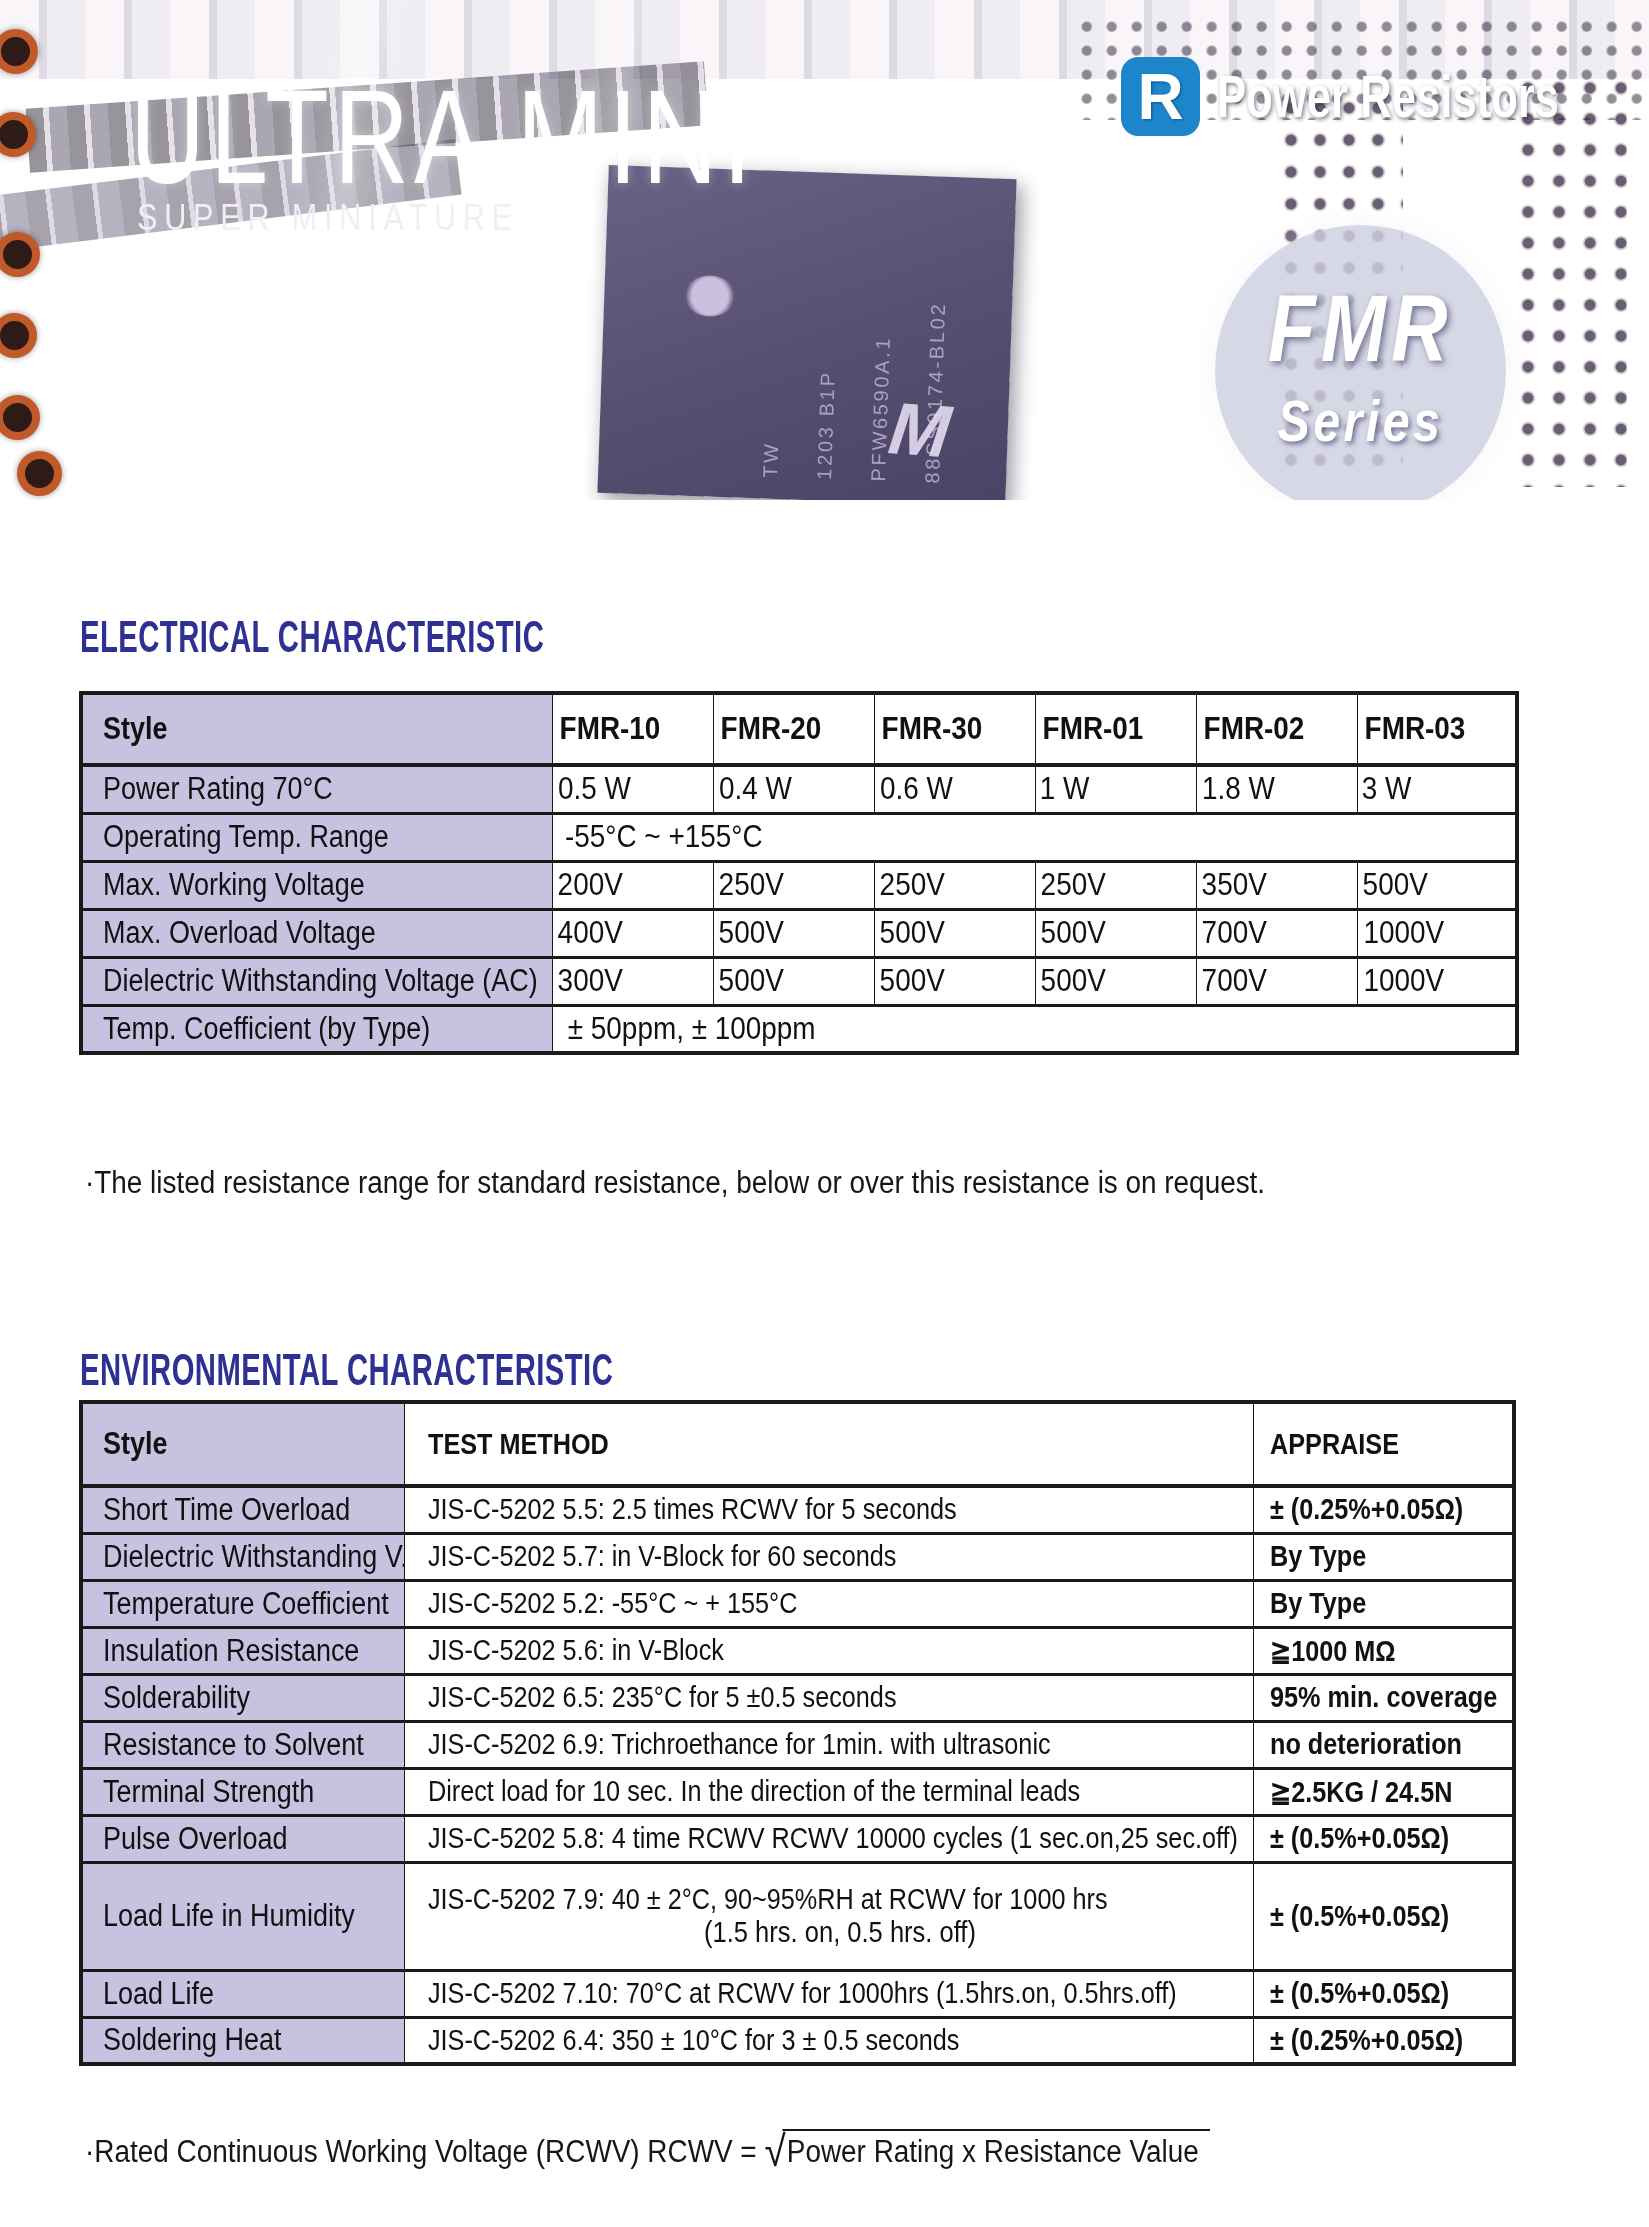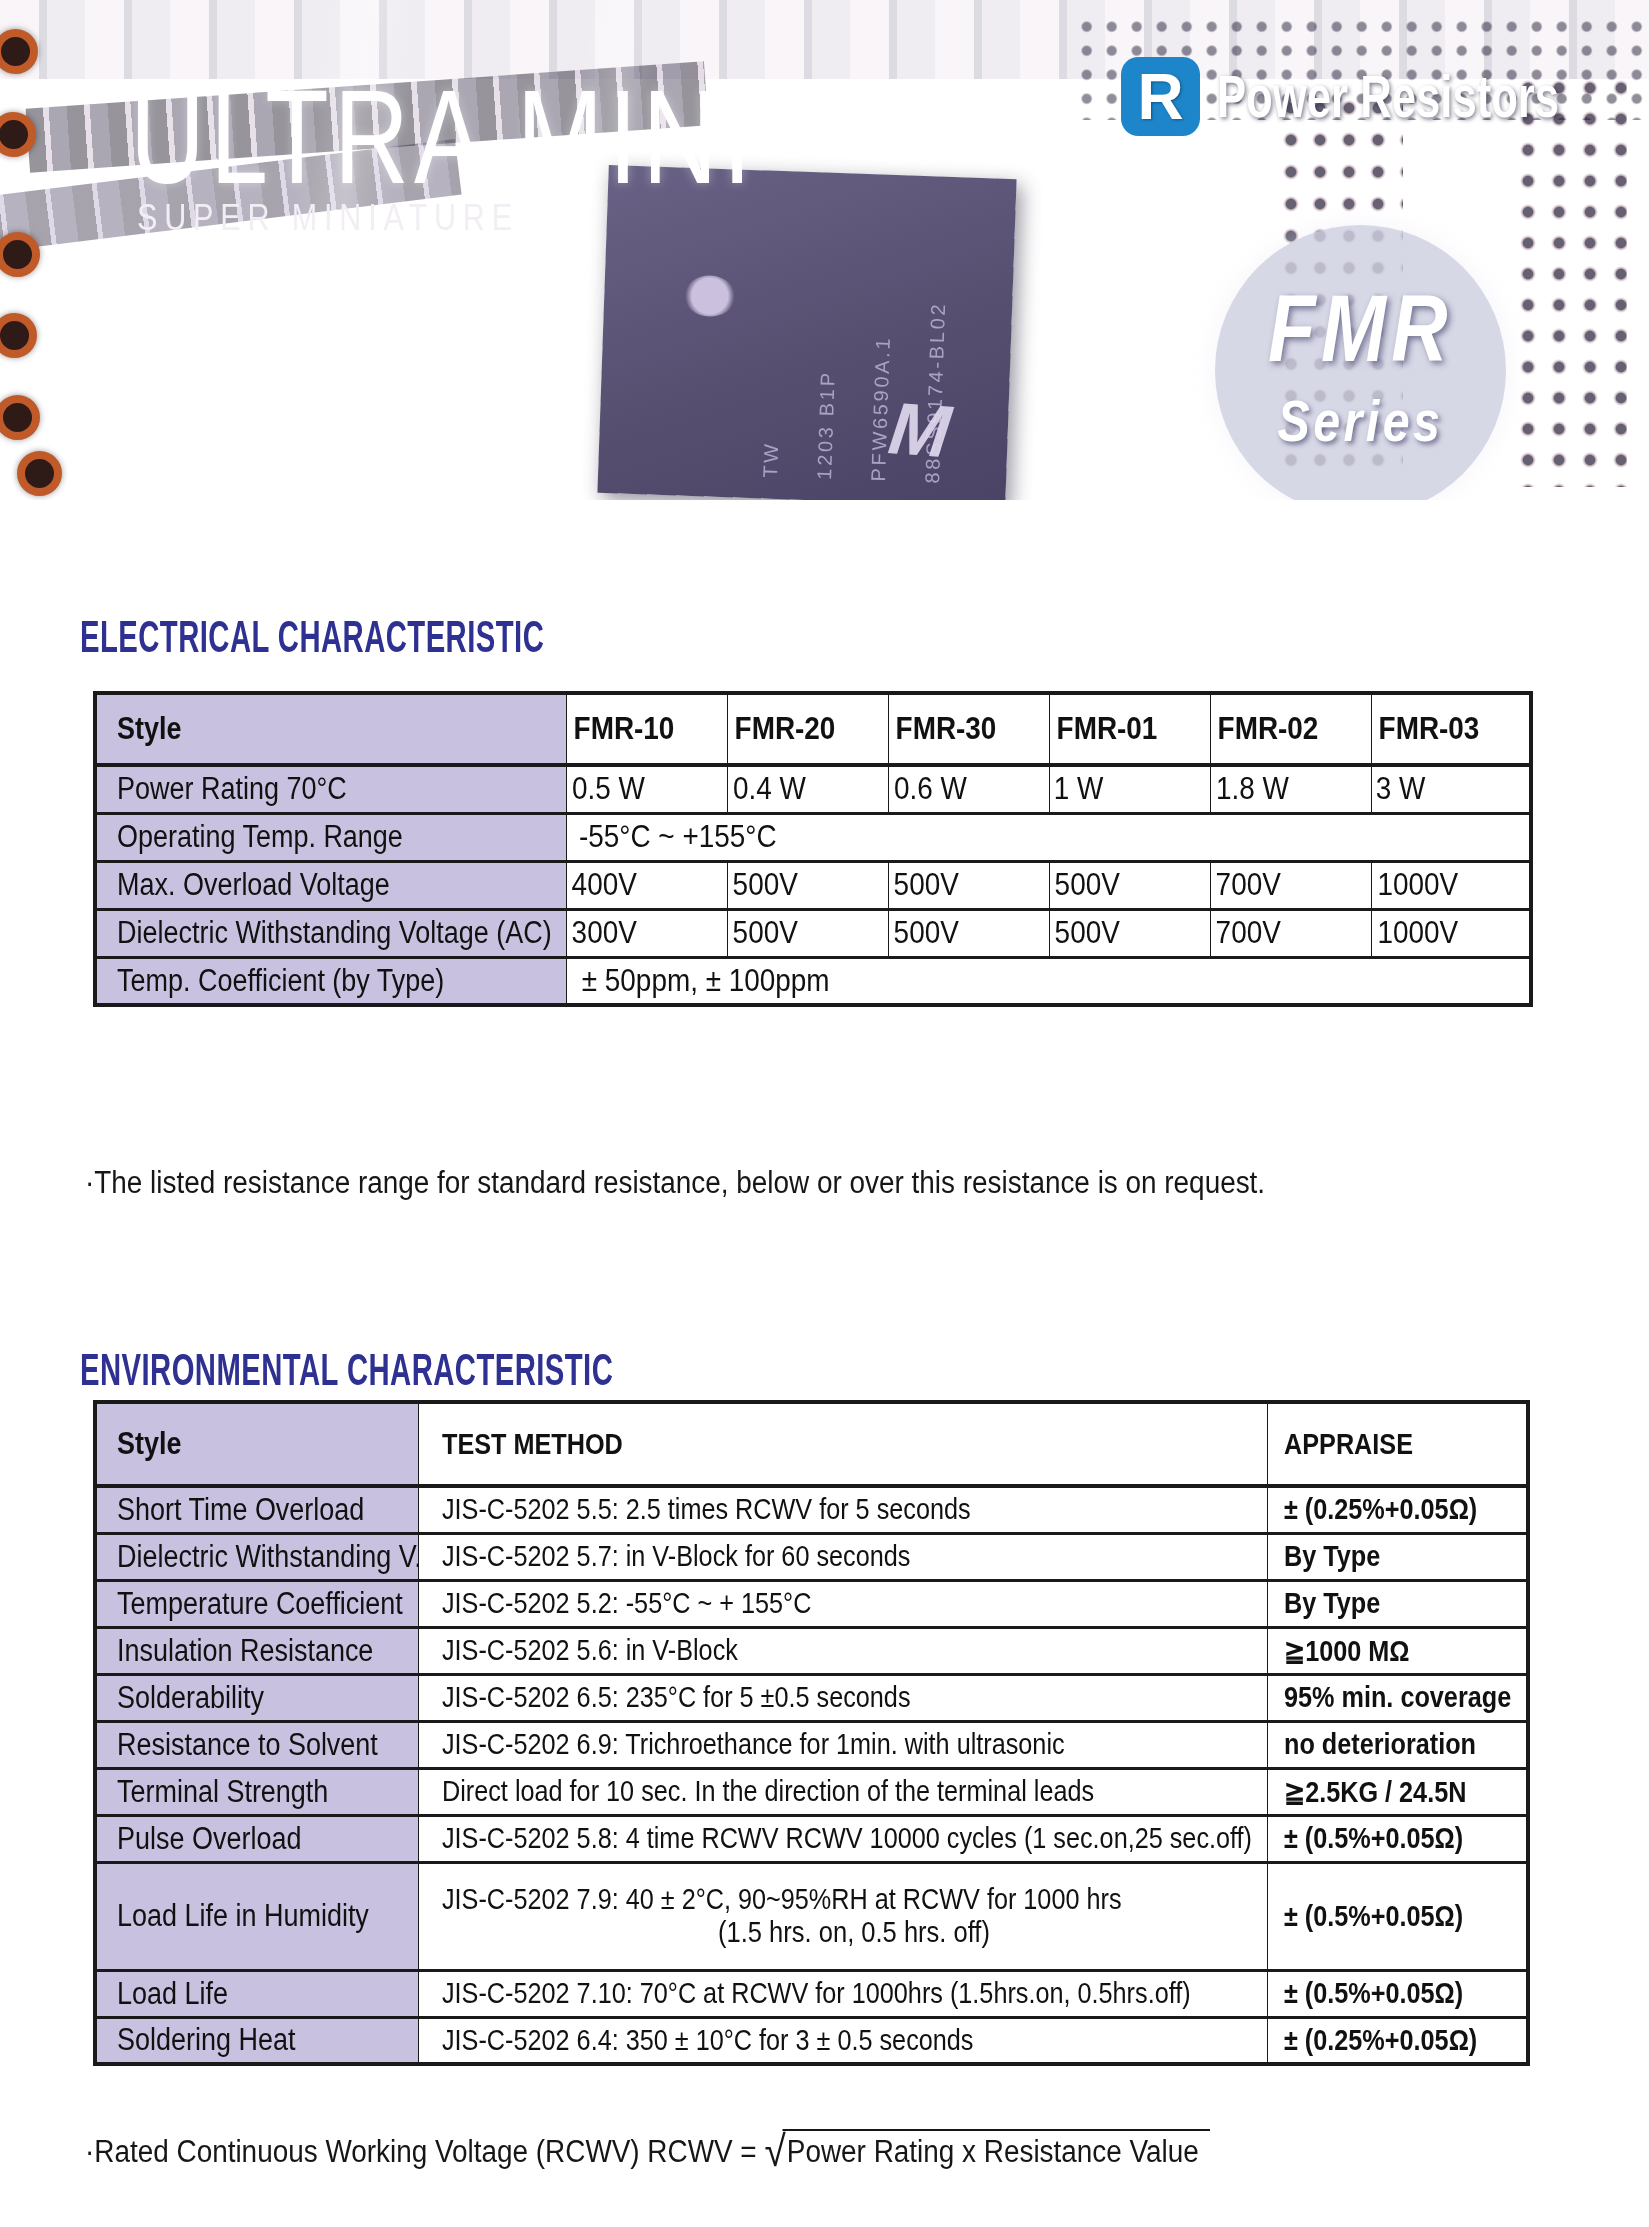--- a/index.html
+++ b/index.html
@@ -70,21 +70,21 @@
   .t-elec { top:611px; }
   .t-env  { top:1344px; }
   .note { position:absolute; left:85px; font-size:31px; color:#161616;
     transform:scaleX(0.9); transform-origin:0 0; white-space:nowrap; }
   .n-elec { top:1165px; }
   .n-env  { top:2127px; }
   .radical { font-size:43px; font-weight:normal; vertical-align:-4px; }
   .radicand { border-top:2.7px solid #161616; padding:2.7px 12px 0 5.3px; margin-left:-4px; }
 
   
-  .twrap { position:absolute; left:93px; width:1435px; }
+  .twrap { position:absolute; left:79px; width:1435px; }
   .w-elec { top:691px; }
   .w-env  { top:1400px; }
   table { width:100%; table-layout:fixed; border-collapse:collapse; background:#ffffff; }
   table, td { border:1.3px solid #1a1a1a; }
   table { border-width:4.7px; }
   td { border-top-width:3.3px; border-bottom-width:3.3px; vertical-align:middle;
        font-size:31px; color:#111; overflow:hidden; }
   tr.head td { border-bottom-width:4.7px; }
   td.lav { background:#c8c2e0; text-align:left; padding-left:20px; }
   td.hd  { font-weight:bold; }
@@ -174,20 +174,29 @@
         <td class="val"><span class="condc">0.6 W</span></td>
         <td class="val"><span class="condc">1 W</span></td>
         <td class="val"><span class="condc">1.8 W</span></td>
         <td class="val"><span class="condc">3 W</span></td>
       </tr>
       <tr class="re">
         <td class="lav"><span class="cond">Operating Temp. Range</span></td>
         <td class="val" colspan="6"><span class="condc">-55°C ~ +155°C</span></td>
       </tr>
       <tr class="re">
+        <td class="lav"><span class="cond">Max. Working Voltage</span></td>
+        <td class="val"><span class="condc">200V</span></td>
+        <td class="val"><span class="condc">250V</span></td>
+        <td class="val"><span class="condc">250V</span></td>
+        <td class="val"><span class="condc">250V</span></td>
+        <td class="val"><span class="condc">350V</span></td>
+        <td class="val"><span class="condc">500V</span></td>
+      </tr>
+      <tr class="re">
         <td class="lav"><span class="cond">Max. Overload Voltage</span></td>
         <td class="val"><span class="condc">400V</span></td>
         <td class="val"><span class="condc">500V</span></td>
         <td class="val"><span class="condc">500V</span></td>
         <td class="val"><span class="condc">500V</span></td>
         <td class="val"><span class="condc">700V</span></td>
         <td class="val"><span class="condc">1000V</span></td>
       </tr>
       <tr class="re">
         <td class="lav"><span class="cond">Dielectric Withstanding Voltage (AC)</span></td>

